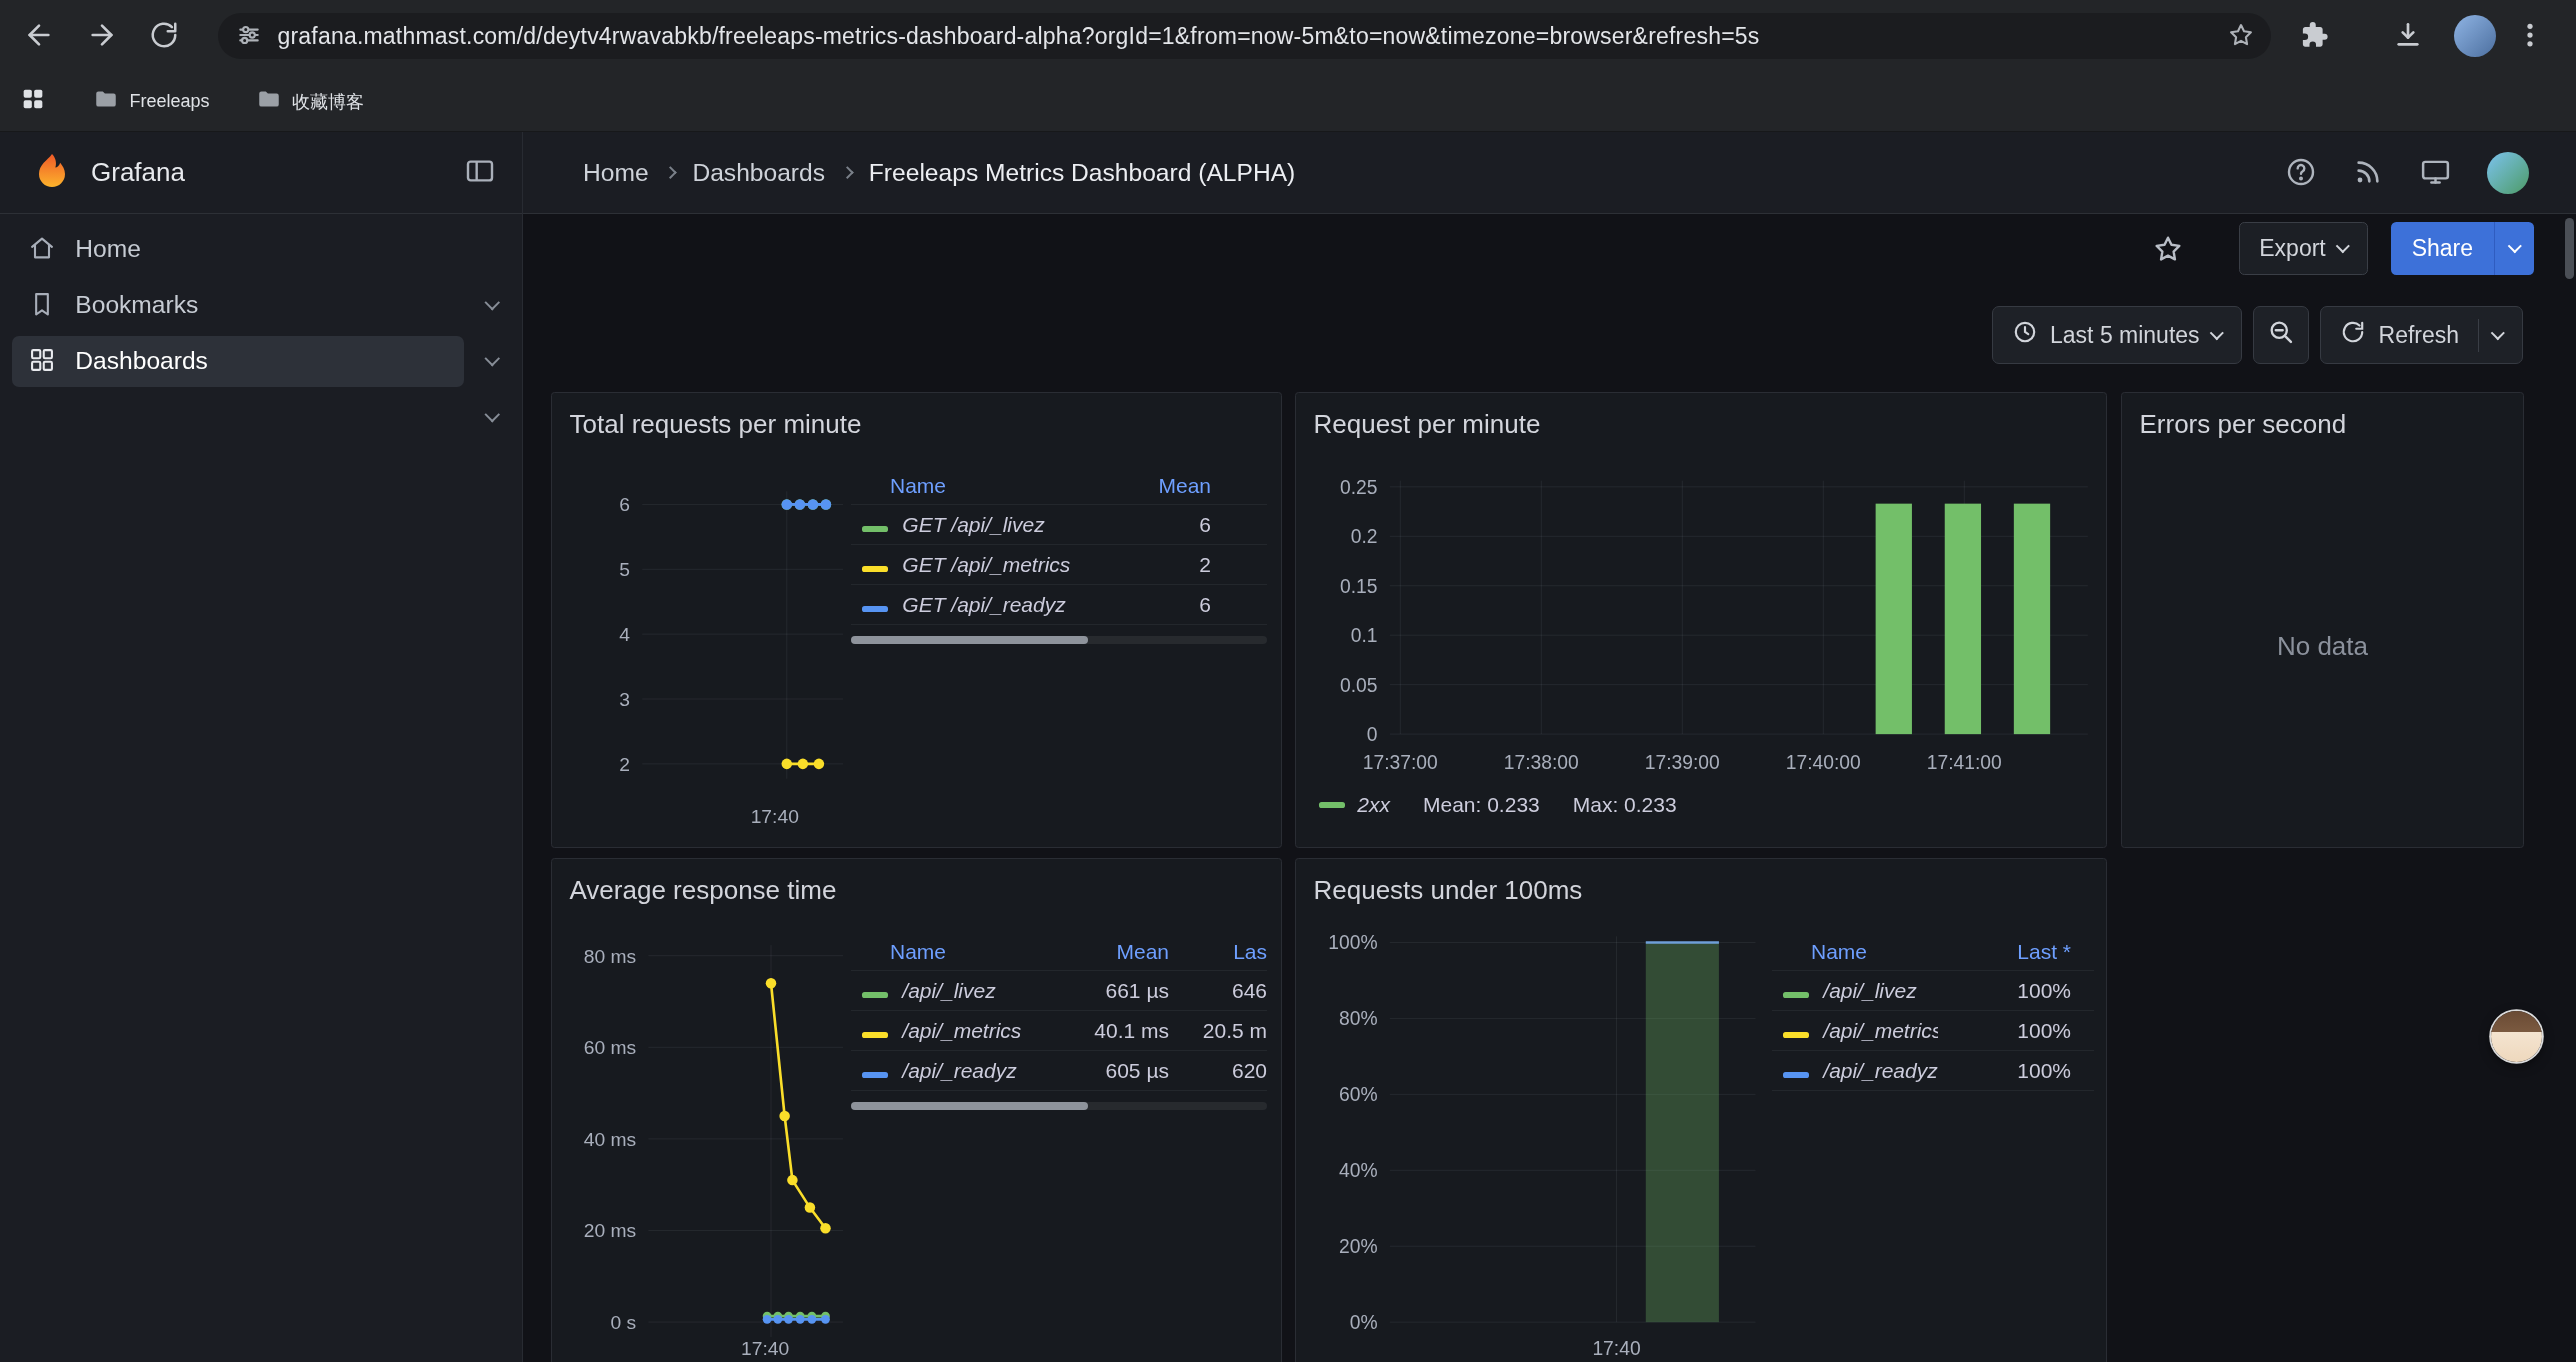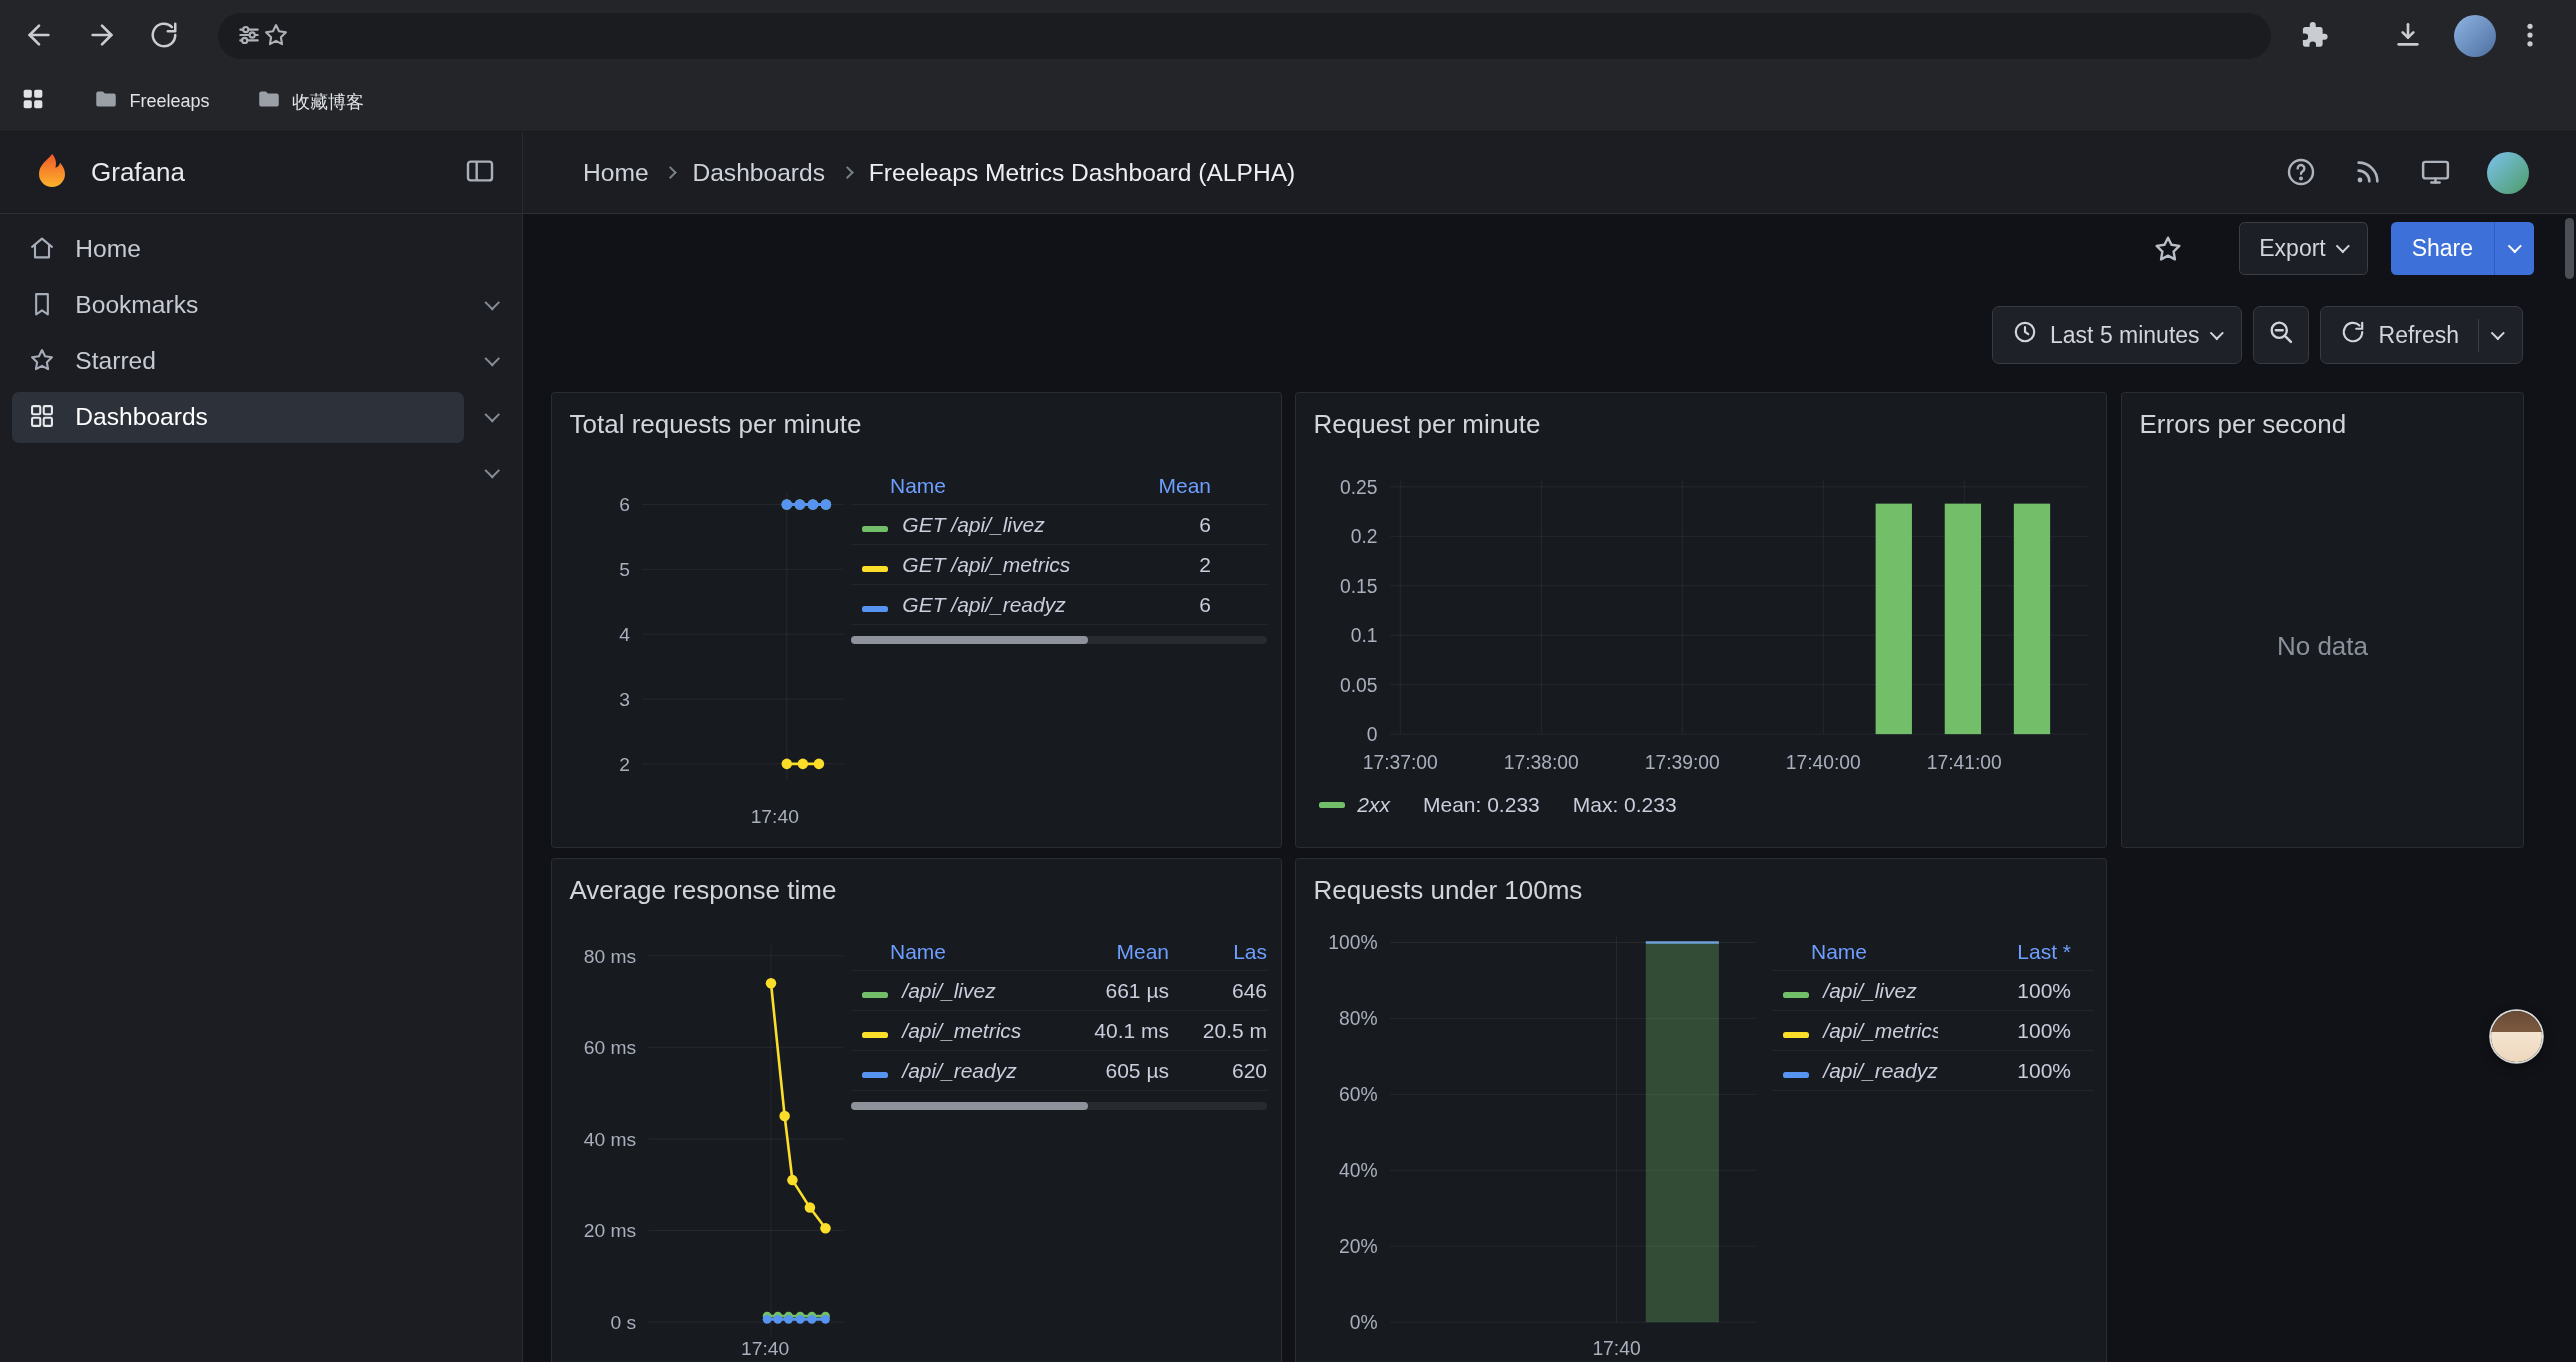--- a/index.html
+++ b/index.html
@@ -117,20 +117,21 @@
 
       <div class="omnibox">
         <span><svg width="26" height="26" viewBox="0 0 24 24" fill="none" stroke="currentColor" stroke-width="2" stroke-linecap="round">
               <line x1="4" y1="7" x2="20" y2="7"></line>
               <line x1="4" y1="12" x2="20" y2="12"></line>
               <line x1="4" y1="17" x2="20" y2="17"></line>
               <circle cx="9" cy="7" r="2.4" fill="#1b1c1f"></circle>
               <circle cx="15" cy="12" r="2.4" fill="#1b1c1f"></circle>
               <circle cx="8" cy="17" r="2.4" fill="#1b1c1f"></circle>
             </svg></span>
+        <span class="url">grafana.mathmast.com/d/deytv4rwavabkb/freeleaps-metrics-dashboard-alpha?orgId=1&amp;from=now-5m&amp;to=now&amp;timezone=browser&amp;refresh=5s</span>
         <span><svg width="28" height="28" viewBox="0 0 24 24" fill="none" stroke="currentColor" stroke-width="1.8" stroke-linejoin="round">
               <path d="M12 3.5l2.6 5.3 5.9.9-4.3 4.2 1 5.9-5.2-2.8-5.2 2.8 1-5.9L3.5 9.7l5.9-.9z"></path>
             </svg></span>
       </div>
 
       <div class="chrome-right" style="left:2299px">
         <span><svg width="30" height="30" viewBox="0 0 24 24">
               <path fill="currentColor" d="M20.5 11h-1.6V7.4c0-1-.8-1.9-1.9-1.9h-3.6V3.9A2.4 2.4 0 0 0 11 1.5a2.4 2.4 0 0 0-2.4 2.4v1.6H5c-1 0-1.9.8-1.9 1.9v3.4h1.6a2.6 2.6 0 0 1 2.6 2.6 2.6 2.6 0 0 1-2.6 2.6H3.1v3.4c0 1 .8 1.9 1.9 1.9h3.4v-1.6a2.6 2.6 0 0 1 2.6-2.6 2.6 2.6 0 0 1 2.6 2.6v1.6h3.4c1 0 1.9-.8 1.9-1.9v-3.6h1.6a2.4 2.4 0 0 0 2.4-2.4 2.4 2.4 0 0 0-2.4-2.4z"></path>
             </svg></span>
       </div>
@@ -205,29 +206,20 @@
                 </svg></span>
             <span class="nav-label">Home</span>
           </span>
         </div>
         <div class="nav-item">
           <span class="nav-link">
             <span><svg width="28" height="28" viewBox="0 0 24 24" fill="none" stroke="currentColor" stroke-width="1.8" stroke-linejoin="round">
                   <path d="M7 3.5h10V21l-5-3.6L7 21z"></path>
                 </svg></span>
             <span class="nav-label">Bookmarks</span>
-          </span>
-          <span class="nav-chev"></span>
-        </div>
-        <div class="nav-item">
-          <span class="nav-link">
-            <span><svg width="28" height="28" viewBox="0 0 24 24" fill="none" stroke="currentColor" stroke-width="1.8" stroke-linejoin="round">
-                  <path d="M12 3.5l2.6 5.3 5.9.9-4.3 4.2 1 5.9-5.2-2.8-5.2 2.8 1-5.9L3.5 9.7l5.9-.9z"></path>
-                </svg></span>
-            <span class="nav-label">Starred</span>
           </span>
           <span class="nav-chev"></span>
         </div>
         <div class="nav-item">
           <span class="nav-link active">
             <span><svg width="28" height="28" viewBox="0 0 24 24" fill="none" stroke="currentColor" stroke-width="1.8">
                   <rect x="3.5" y="3.5" width="7" height="7" rx="1"></rect>
                   <rect x="13.5" y="3.5" width="7" height="7" rx="1"></rect>
                   <rect x="3.5" y="13.5" width="7" height="7" rx="1"></rect>
                   <rect x="13.5" y="13.5" width="7" height="7" rx="1"></rect>

